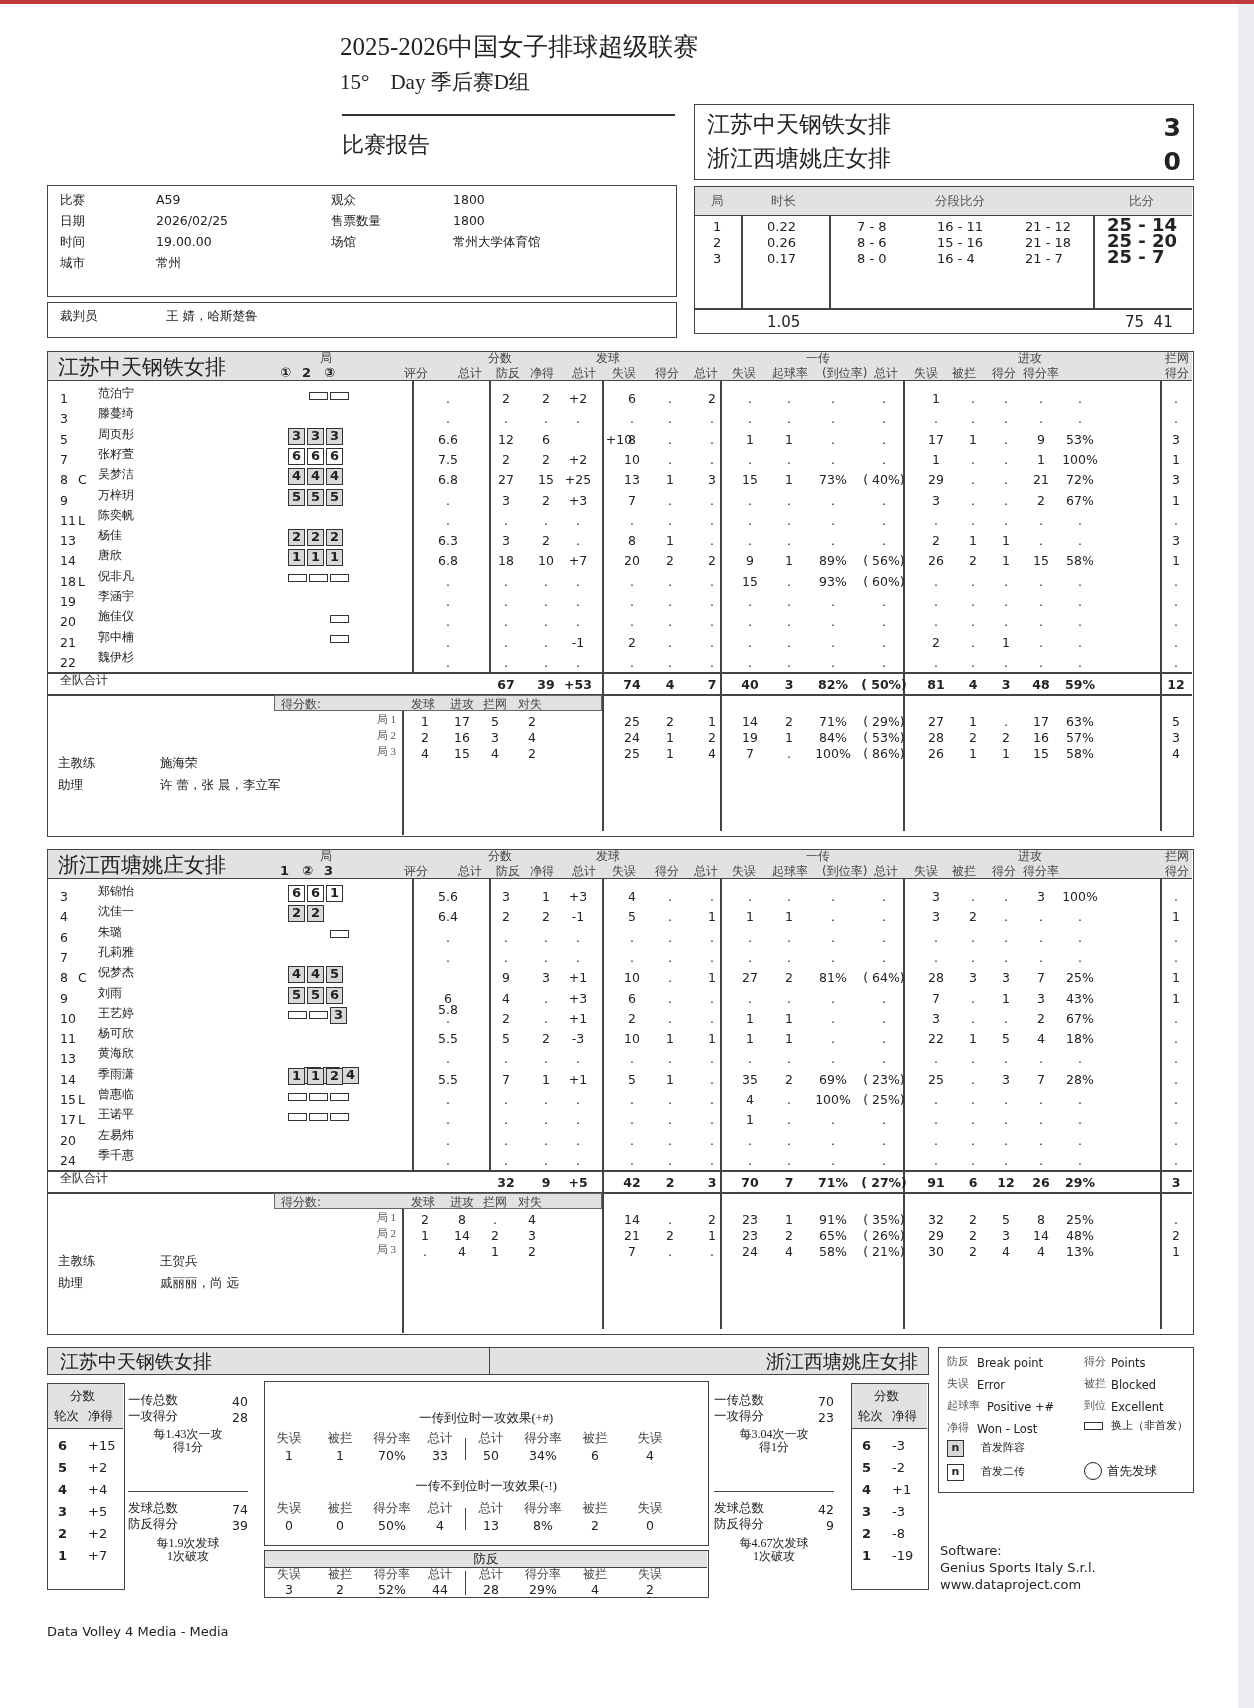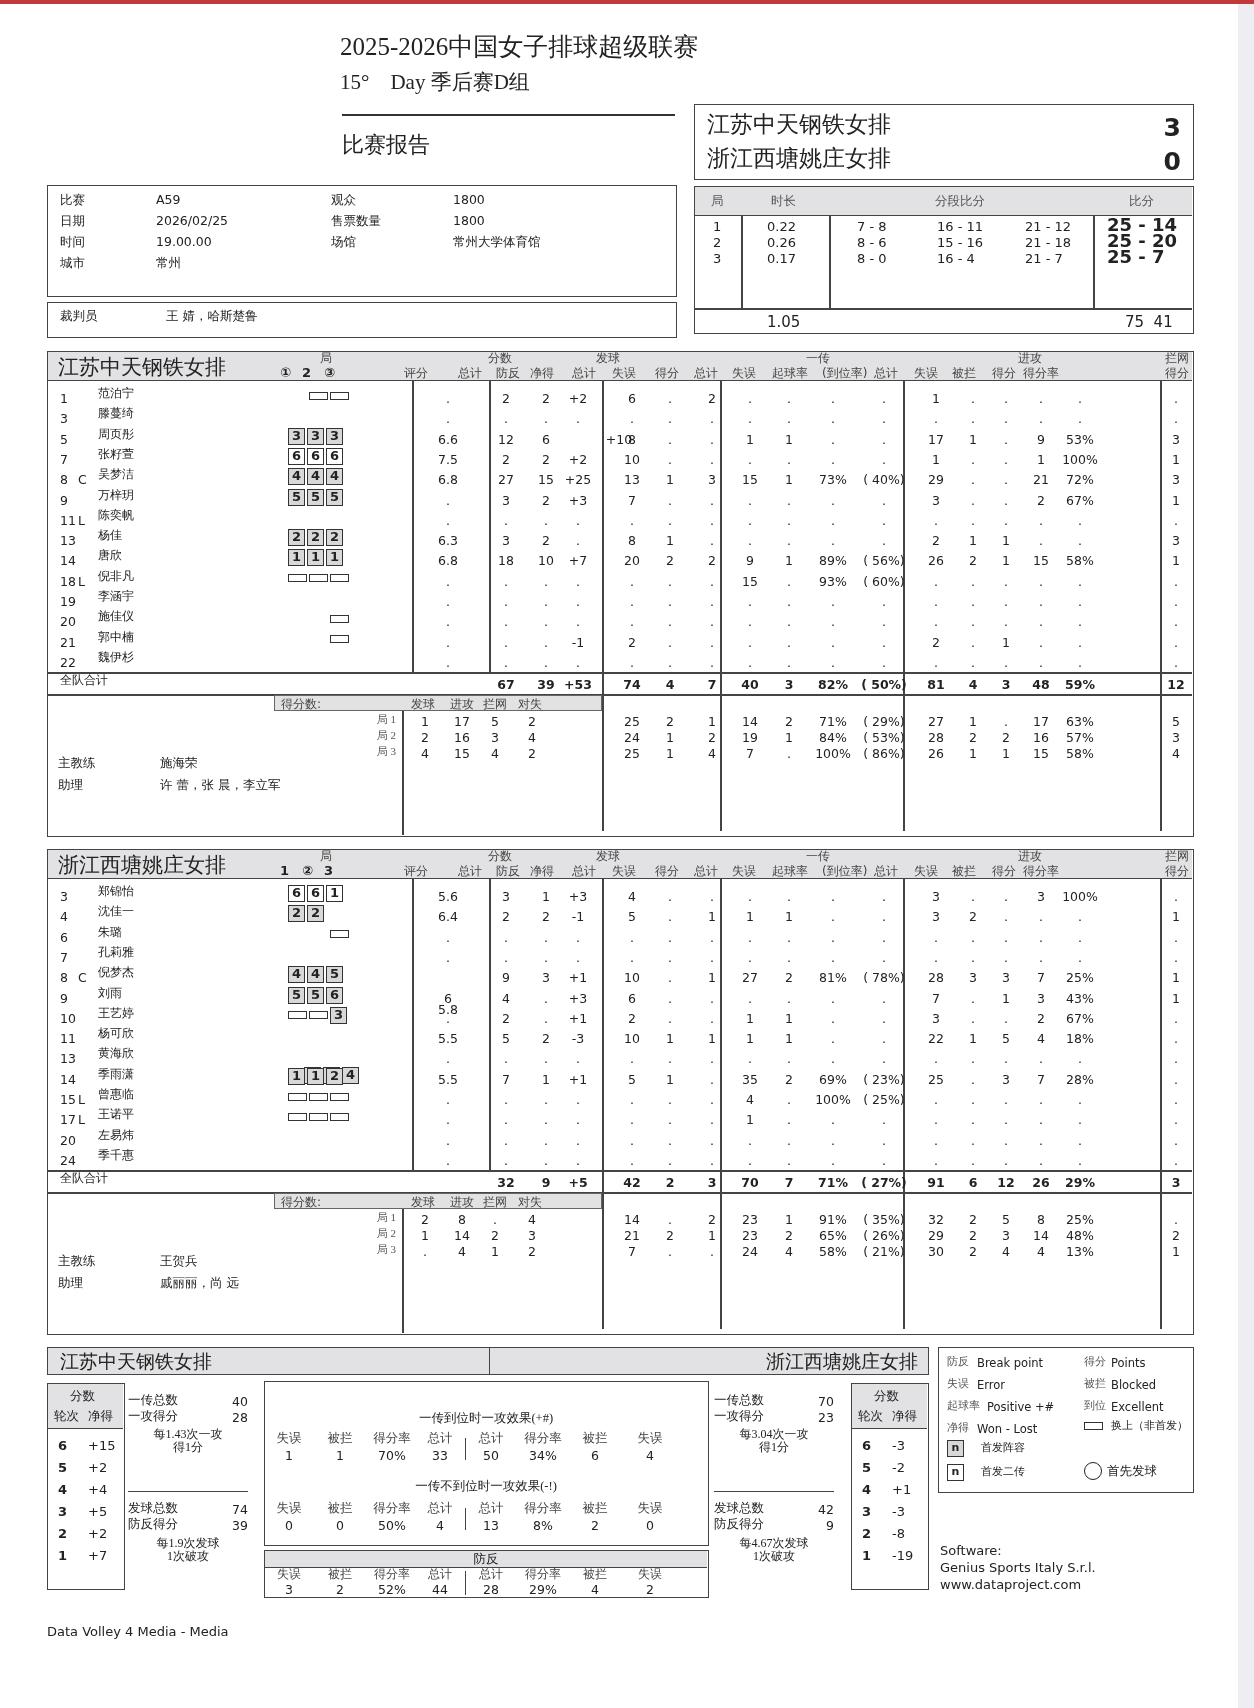--- a/index.html
+++ b/index.html
@@ -694,21 +694,21 @@
       <span class="c" style="left: 380px; width: 40px; top: 4px; margin-top: 32px;">5.8</span>
       <span class="c" style="left: 440px; width: 36px; top: 4px;">9</span>
       <span class="c" style="left: 480px; width: 36px; top: 4px;">3</span>
       <span class="c" style="left: 512px; width: 36px; top: 4px;">+1</span>
       <span class="c" style="left: 566px; width: 36px; top: 4px;">10</span>
       <span class="c" style="left: 604px; width: 36px; top: 4px;">.</span>
       <span class="c" style="left: 646px; width: 36px; top: 4px;">1</span>
       <span class="c" style="left: 674px; width: 56px; top: 4px;">27</span>
       <span class="c" style="left: 713px; width: 56px; top: 4px;">2</span>
       <span class="c" style="left: 757px; width: 56px; top: 4px;">81%</span>
-      <span class="c" style="left: 808px; width: 56px; top: 4px;">( 78%)</span>
+      <span class="c" style="left: 808px; width: 56px; top: 4px;">( 64%)</span>
       <span class="c" style="left: 866px; width: 44px; top: 4px;">28</span>
       <span class="c" style="left: 903px; width: 44px; top: 4px;">3</span>
       <span class="c" style="left: 936px; width: 44px; top: 4px;">3</span>
       <span class="c" style="left: 971px; width: 44px; top: 4px;">7</span>
       <span class="c" style="left: 1010px; width: 44px; top: 4px;">25%</span>
       <span class="c" style="left: 1113px; width: 30px; top: 4px;">1</span>
     </div>
     <div class="row" style="top: 136.5px; width: 1144px;">
       <span class="l" style="left: 12px; top: 4px;">9</span>
       <span class="l" style="left: 30px; top: 4px;"></span>

